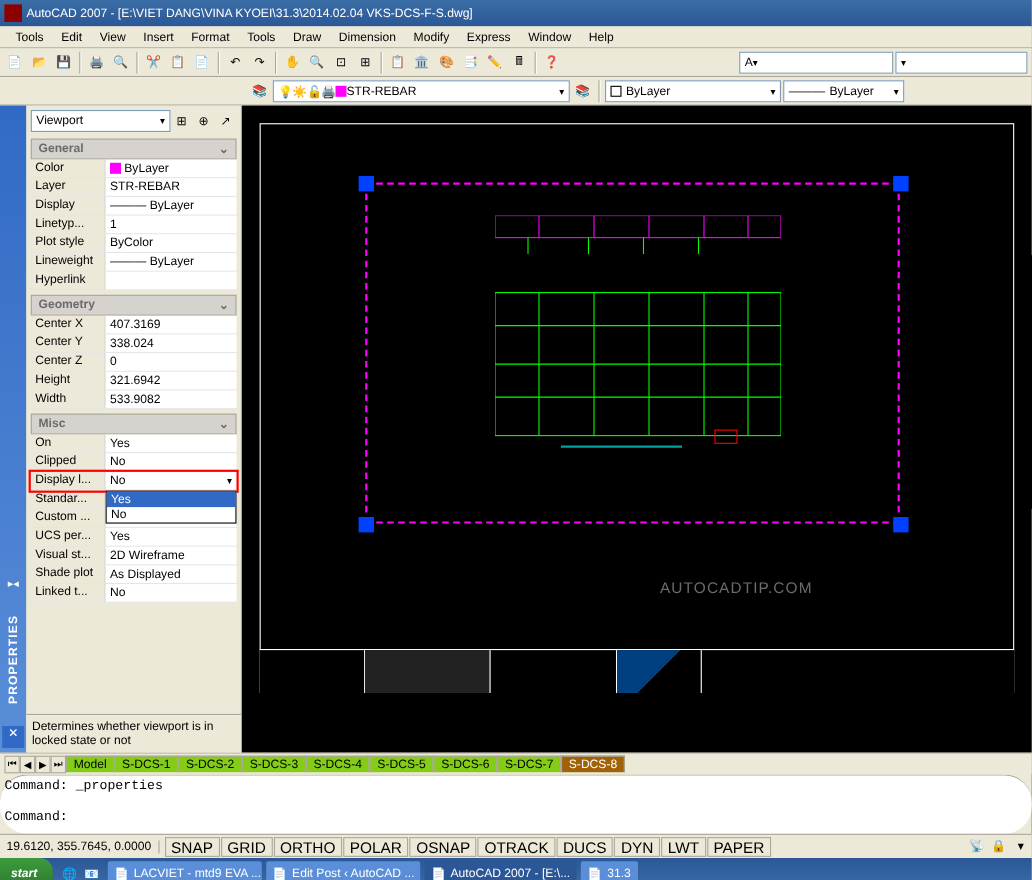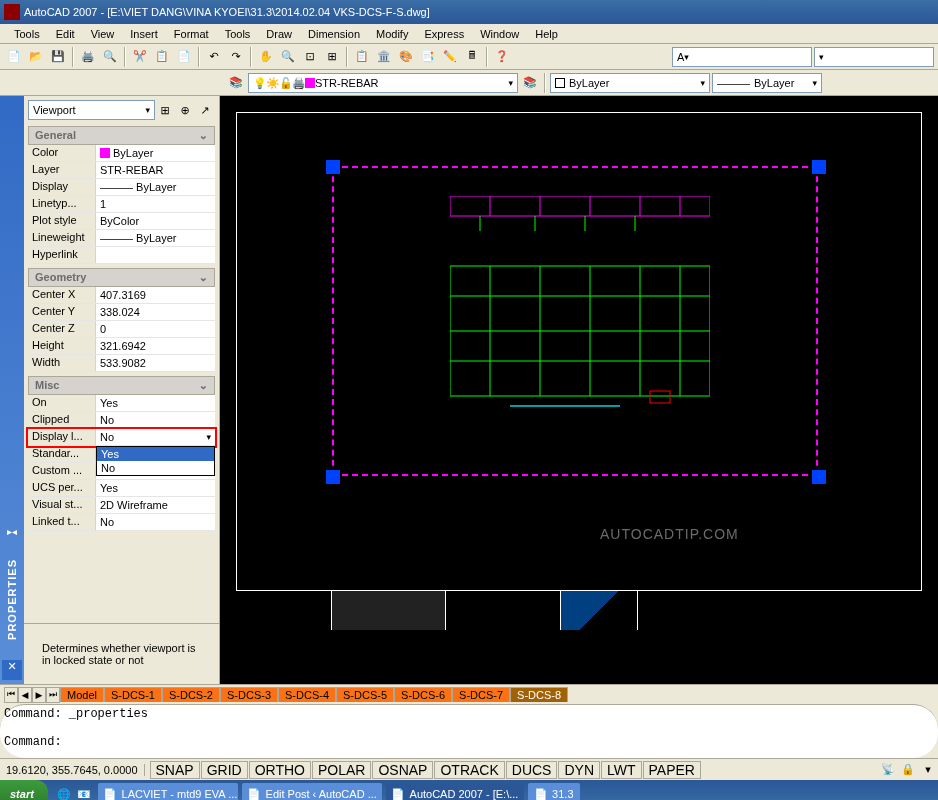--- a/index.html
+++ b/index.html
@@ -21,28 +21,28 @@
 .prop-section { margin: 2px 4px; }
 .prop-section-head { background: #d6d3ce; font-weight: bold; padding: 2px 6px; border: 1px solid #aca899; display: flex; justify-content: space-between; color: #6b6b6b; }
 .prop-row { display: flex; border-bottom: 1px solid #e5e5e5; height: 17px; font-size: 11px; }
 .prop-label { width: 68px; padding: 1px 4px; background: #ece9d8; border-right: 1px solid #d6d3ce; overflow: hidden; white-space: nowrap; }
 .prop-value { flex: 1; padding: 1px 4px; background: #fff; overflow: hidden; white-space: nowrap; display: flex; align-items: center; gap: 3px; }
 .prop-row.highlighted { outline: 2px solid red; position: relative; z-index: 2; }
 .dropdown-open { position: relative; }
 .dropdown-list { position: absolute; top: 17px; left: 68px; right: 0; background: #fff; border: 1px solid #000; z-index: 10; }
 .dropdown-list div { padding: 1px 4px; }
 .dropdown-list div.sel { background: #316ac5; color: #fff; }
-.prop-hint { padding: 18px; font-size: 11px; color: #000; background: #ece9d8; margin-top: auto; border-top: 1px solid #aca899; }
+.prop-hint { padding: 5px; font-size: 11px; color: #000; background: #ece9d8; margin-top: auto; border-top: 1px solid #aca899; }
 .drawing-area { flex: 1; background: #000; position: relative; overflow: hidden; }
 .viewport-rect { position: absolute; border: 2px dashed #ff00ff; }
 .grip { position: absolute; width: 14px; height: 14px; background: #0040ff; }
 .watermark { position: absolute; color: #6b6b6b; font-size: 14px; letter-spacing: 1px; }
 .tabs-row { background: #ece9d8; height: 20px; display: flex; align-items: center; border-top: 1px solid #aca899; padding: 0 4px; gap: 0; }
 .tab-nav { width: 14px; height: 16px; border: 1px solid #aca899; background: #ece9d8; display: flex; align-items: center; justify-content: center; font-size: 9px; cursor: pointer; }
-.tab { background: #f97316; border: 1px solid #aca899; border-bottom: none; padding: 1px 6px; font-size: 11px; cursor: pointer; }
+.tab { background: #84cc16; border: 1px solid #aca899; border-bottom: none; padding: 1px 6px; font-size: 11px; cursor: pointer; }
 .tab.active { background: #a16207; color: #fff; }
 .command-area { background: #fff; border-top: 1px solid #aca899; padding: 2px 4px; font-family: "Courier New", monospace; font-size: 12px; height: 54px; border-radius: 25px; }
 .status-bar { background: #ece9d8; height: 22px; display: flex; align-items: center; border-top: 1px solid #aca899; }
 .status-coords { padding: 0 6px; border-right: 1px solid #aca899; }
 .status-toggle { padding: 0 5px; border: 1px solid #aca899; margin-left: 1px; background: #ece9d8; cursor: pointer; font-size: 14px; }
 .taskbar { background: linear-gradient(#2b5797, #3a6ea5); height: 28px; display: flex; align-items: center; }
 .start-btn { background: linear-gradient(#3c9b3c, #2d7a2d); color: #fff; font-weight: bold; font-style: italic; padding: 4px 14px 4px 10px; border-radius: 0 12px 12px 0; height: 28px; display: flex; align-items: center; font-size: 13px; }
 .task-item { background: #5a8ed8; color: #fff; padding: 2px 6px; margin-left: 4px; border-radius: 2px; height: 22px; display: flex; align-items: center; gap: 4px; font-size: 11px; max-width: 140px; overflow: hidden; white-space: nowrap; }
 .task-item.active { background: #2b5797; }
 .color-sq { width: 10px; height: 10px; display: inline-block; }
@@ -296,20 +296,26 @@
           <div class="prop-row">
             <div class="prop-label">UCS per...</div>
             <div class="prop-value">
               <span>Yes</span>
             </div>
           </div>
           <div class="prop-row">
             <div class="prop-label">Visual st...</div>
             <div class="prop-value">
               <span>2D Wireframe</span>
+            </div>
+          </div>
+          <div class="prop-row">
+            <div class="prop-label">Shade plot</div>
+            <div class="prop-value">
+              <span>As Displayed</span>
             </div>
           </div>
           <div class="prop-row">
             <div class="prop-label">Linked t...</div>
             <div class="prop-value">
               <span>No</span>
             </div>
           </div>
         </div>
     </div>

